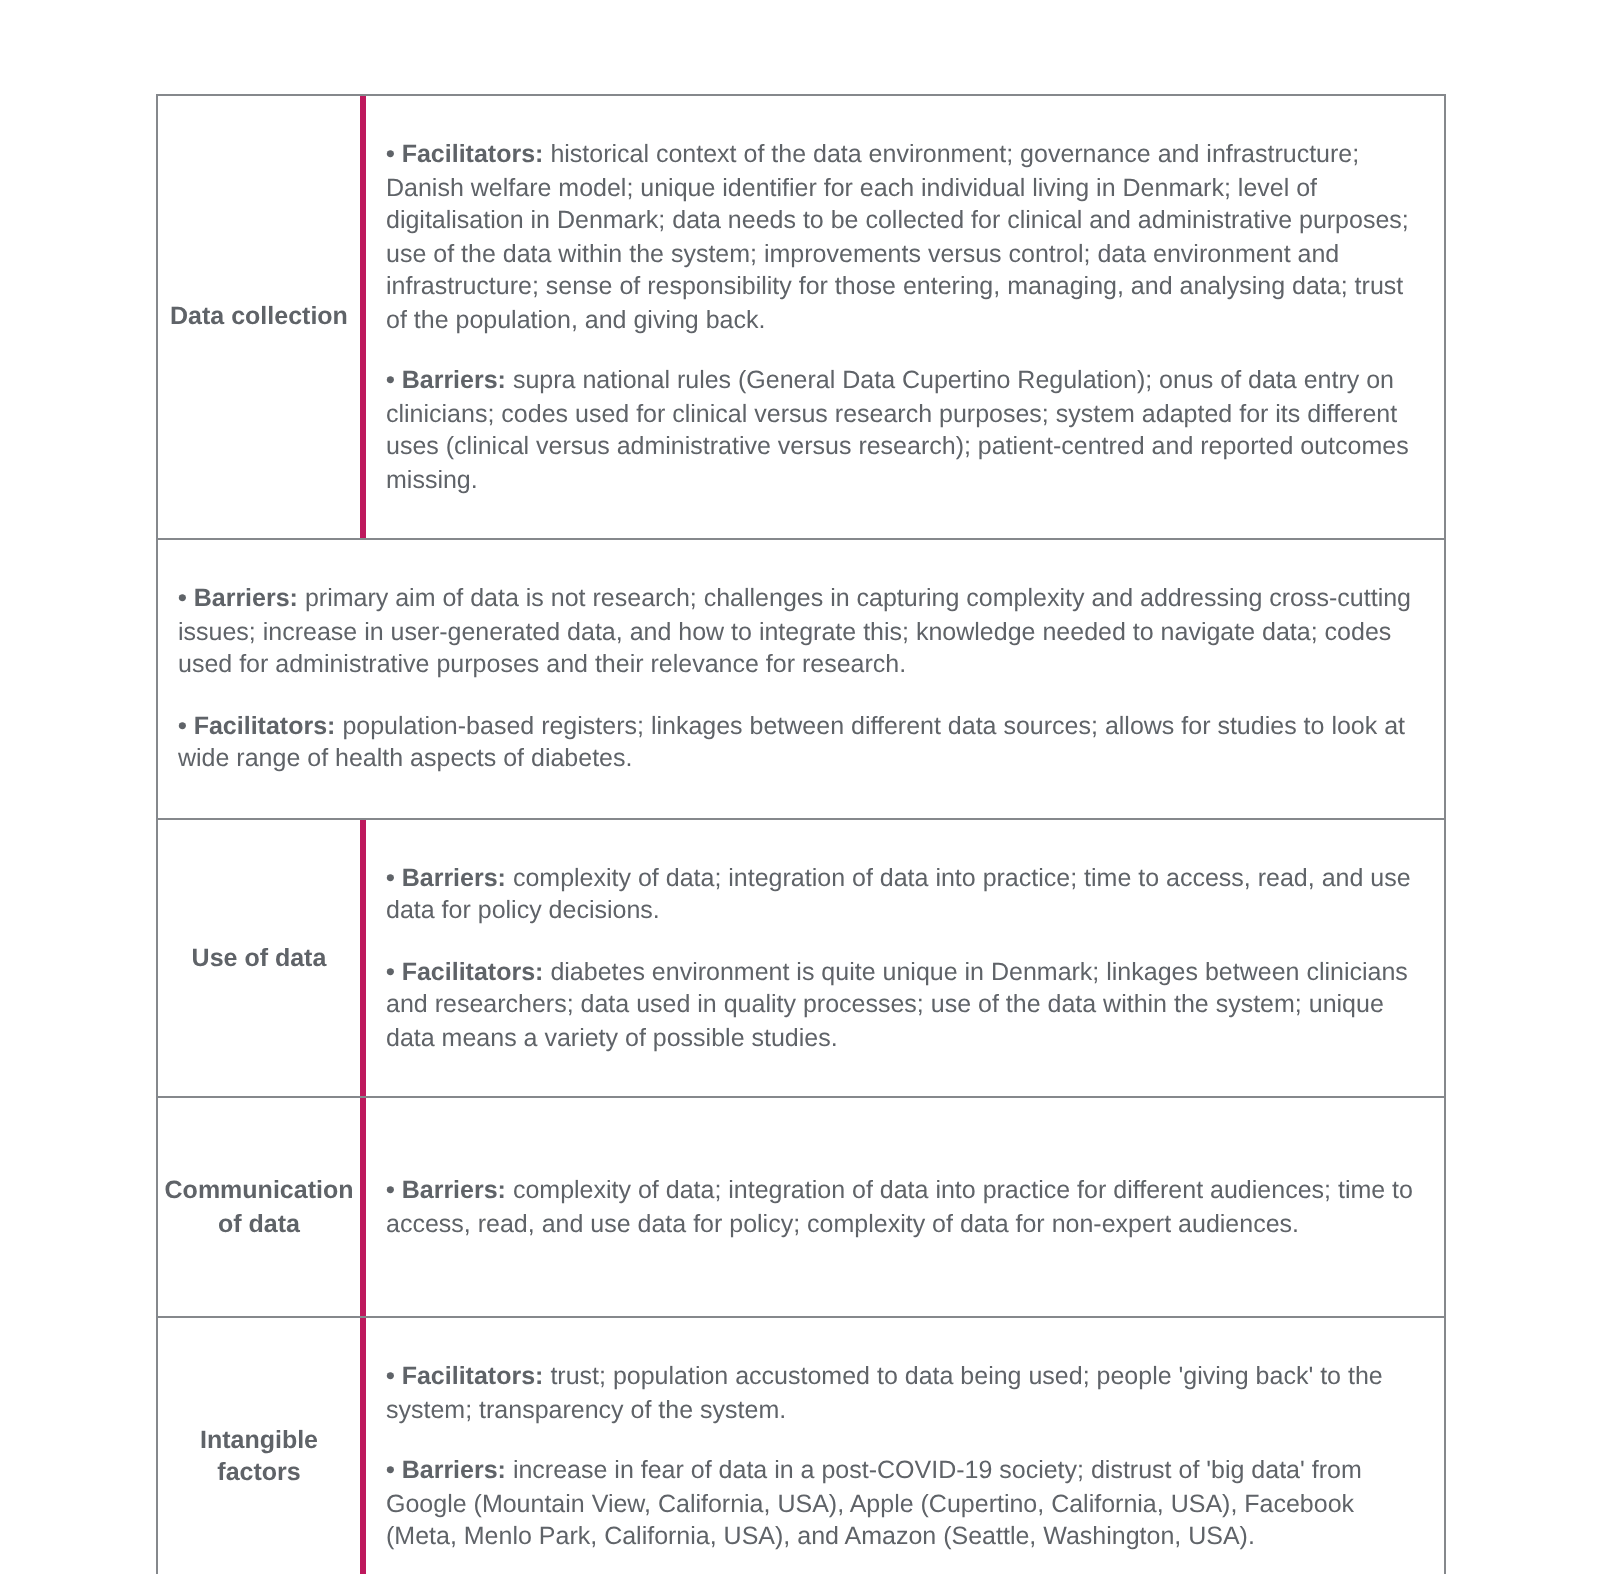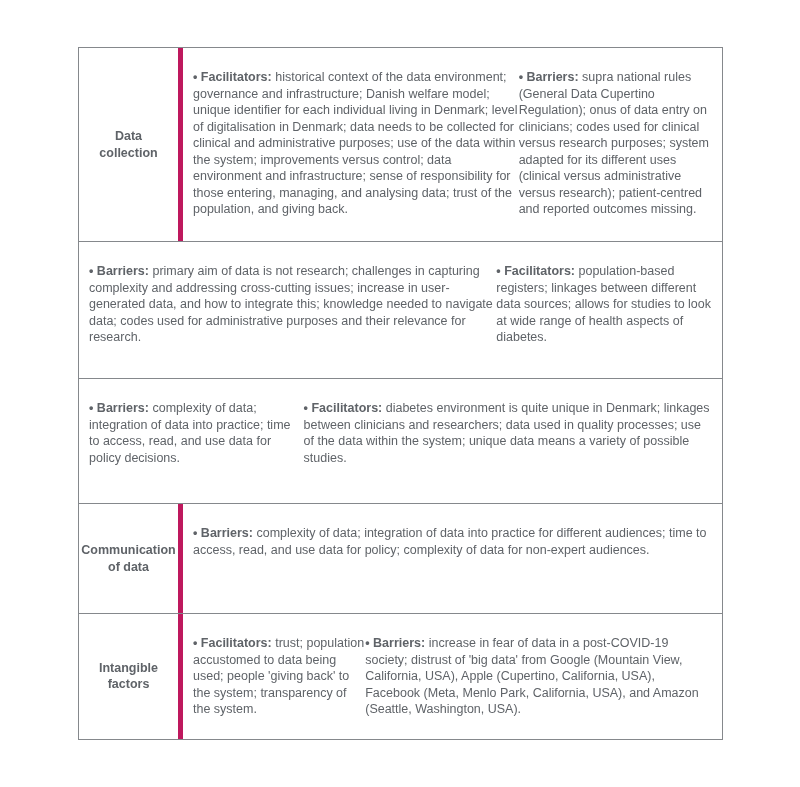--- a/index.html
+++ b/index.html
@@ -18,31 +18,32 @@
     line-height: 16.5px;
   }
   .row {
     display: flex;
     border-bottom: 1px solid #85888c;
   }
   .row:last-child { border-bottom: none; }
   .cat-cell {
     width: 104px;
     min-width: 104px;
-    border-right: 5px solid #be185d;
+    border-right: 3px solid #be185d;
     display: flex;
     align-items: center;
     justify-content: center;
     text-align: center;
     font-weight: 700;
     padding: 4px 6px;
   }
   .content-cell {
     flex: 1;
     display: flex;
+    flex-direction: column;
     justify-content: center;
     padding: 14px 10px 14px 10px;
   }
   .content-cell p { margin: 7px 0; }
   .lbl { font-weight: 700; }
   .r0 { min-height: 194px; }
   .r1 { min-height: 137px; }
   .r2 { min-height: 125px; }
   .r3 { min-height: 110px; }
   .r4 { min-height: 120px; }
@@ -65,20 +66,21 @@
   <div class="row r1">
     <div class="content-cell">
       <p><span class="lbl">• Barriers:</span>
         <span>primary aim of data is not research; challenges in capturing complexity and addressing cross-cutting issues; increase in user-generated data, and how to integrate this; knowledge needed to navigate data; codes used for administrative purposes and their relevance for research.</span></p>
       <p><span class="lbl">• Facilitators:</span>
         <span>population-based registers; linkages between different data sources; allows for studies to look at wide range of health aspects of diabetes.</span></p>
     </div>
   </div>
 
   <div class="row r2">
+    <div class="cat-cell">Use of data</div>
     <div class="content-cell">
       <p><span class="lbl">• Barriers:</span>
         <span>complexity of data; integration of data into practice; time to access, read, and use data for policy decisions.</span></p>
       <p><span class="lbl">• Facilitators:</span>
         <span>diabetes environment is quite unique in Denmark; linkages between clinicians and researchers; data used in quality processes; use of the data within the system; unique data means a variety of possible studies.</span></p>
     </div>
   </div>
 
   <div class="row r3">
     <div class="cat-cell">Communication of data</div>

